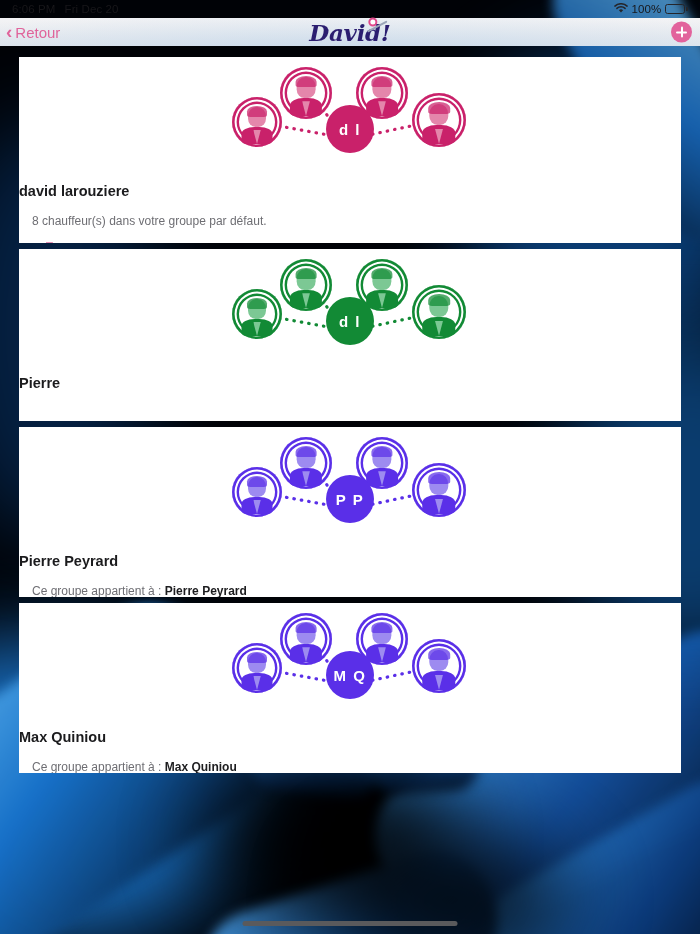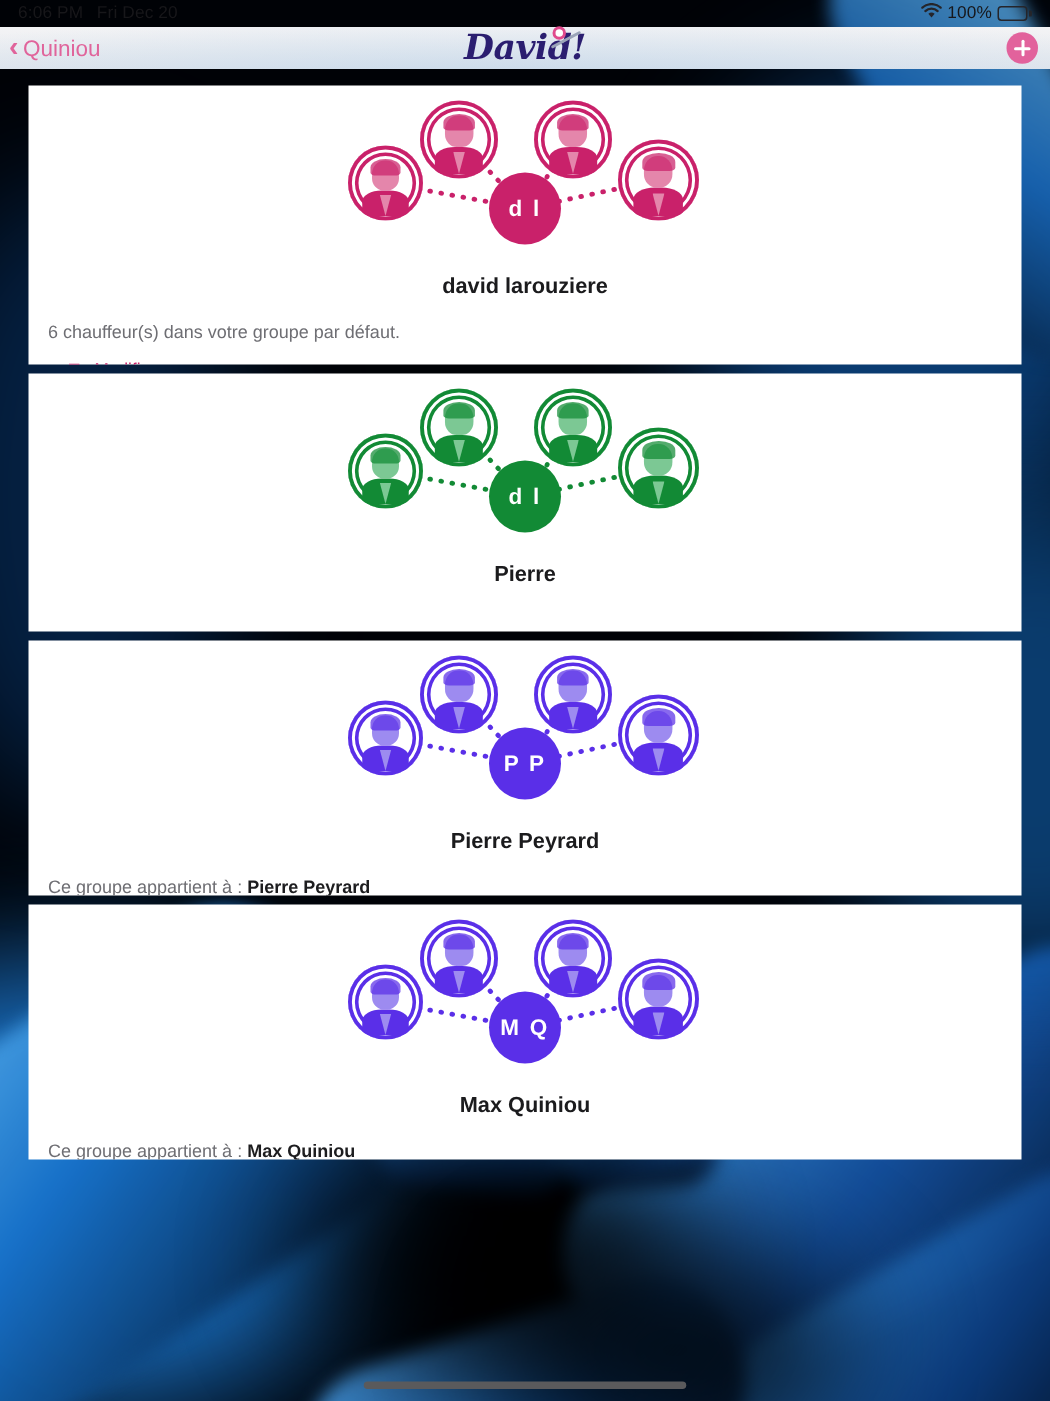--- a/index.html
+++ b/index.html
@@ -231,40 +231,40 @@
     left: 50%;
     transform: translateX(-50%);
     bottom: 6%;
     width: 15%; height: 28%;
     background: var(--cl);
     clip-path: polygon(50% 100%, 0 0, 100% 0);
   }
   .hub {
     position: absolute;
     left: 50%;
-    top: 50px;
+    top: 40px;
     transform: translateX(-50%);
     width: 48px; height: 48px;
     border-radius: 50%;
     background: var(--c);
     color: #fff;
     display: flex;
     align-items: center;
     justify-content: center;
     font-size: 15px;
     font-weight: bold;
     letter-spacing: 1.5px;
   }
   .dots {
     position: absolute;
     inset: 0;
     pointer-events: none;
   }
   .group-name {
-    text-align: center;
+    text-align: left;
     font-size: 14.5px;
     font-weight: bold;
     color: #1b1b1d;
     margin-top: 10px;
   }
   .meta {
     margin-top: 13px;
     padding-left: 13px;
     font-size: 12px;
     color: #6e6e73;
@@ -356,21 +356,21 @@
         <span class="batt-body"><span class="batt-fill"></span></span>
         <span class="batt-cap"></span>
       </span>
     </div>
   </div>
 
   <div class="nav-bar">
     <div class="nav-gloss"></div>
     <div class="back-btn">
       <span class="chev">‹</span>
-      <span>Quiniou</span>
+      <span>Retour</span>
     </div>
     <div class="logo">
       <span>David!</span>
       <span class="dot-o"></span>
       <span class="strike"></span>
     </div>
     <div class="add-btn" title="+"></div>
   </div>
 
   <div class="content">
@@ -411,21 +411,21 @@
               <span class="p-body"></span>
               <span class="p-head"></span>
               <span class="p-hair"></span>
               <span class="p-collar"></span>
             </div>
           </div>
           <div class="hub">d l</div>
         </div>
         <div class="group-name">david larouziere</div>
         <div class="meta">
-          <div>6 chauffeur(s) dans votre groupe par défaut.</div>
+          <div>8 chauffeur(s) dans votre groupe par défaut.</div>
         </div>
         <div class="actions">
           <div class="action edit" style="color: rgb(201, 33, 106);">
             <span class="ic ic-edit"></span>
             <span>Modifier</span>
           </div>
         </div>
       </div>
       <div class="card" style="top: 203px; height: 172px; --c: #128a35; --cl: #7cc894;">
         <div class="cluster" style="margin-top: 8px;">

